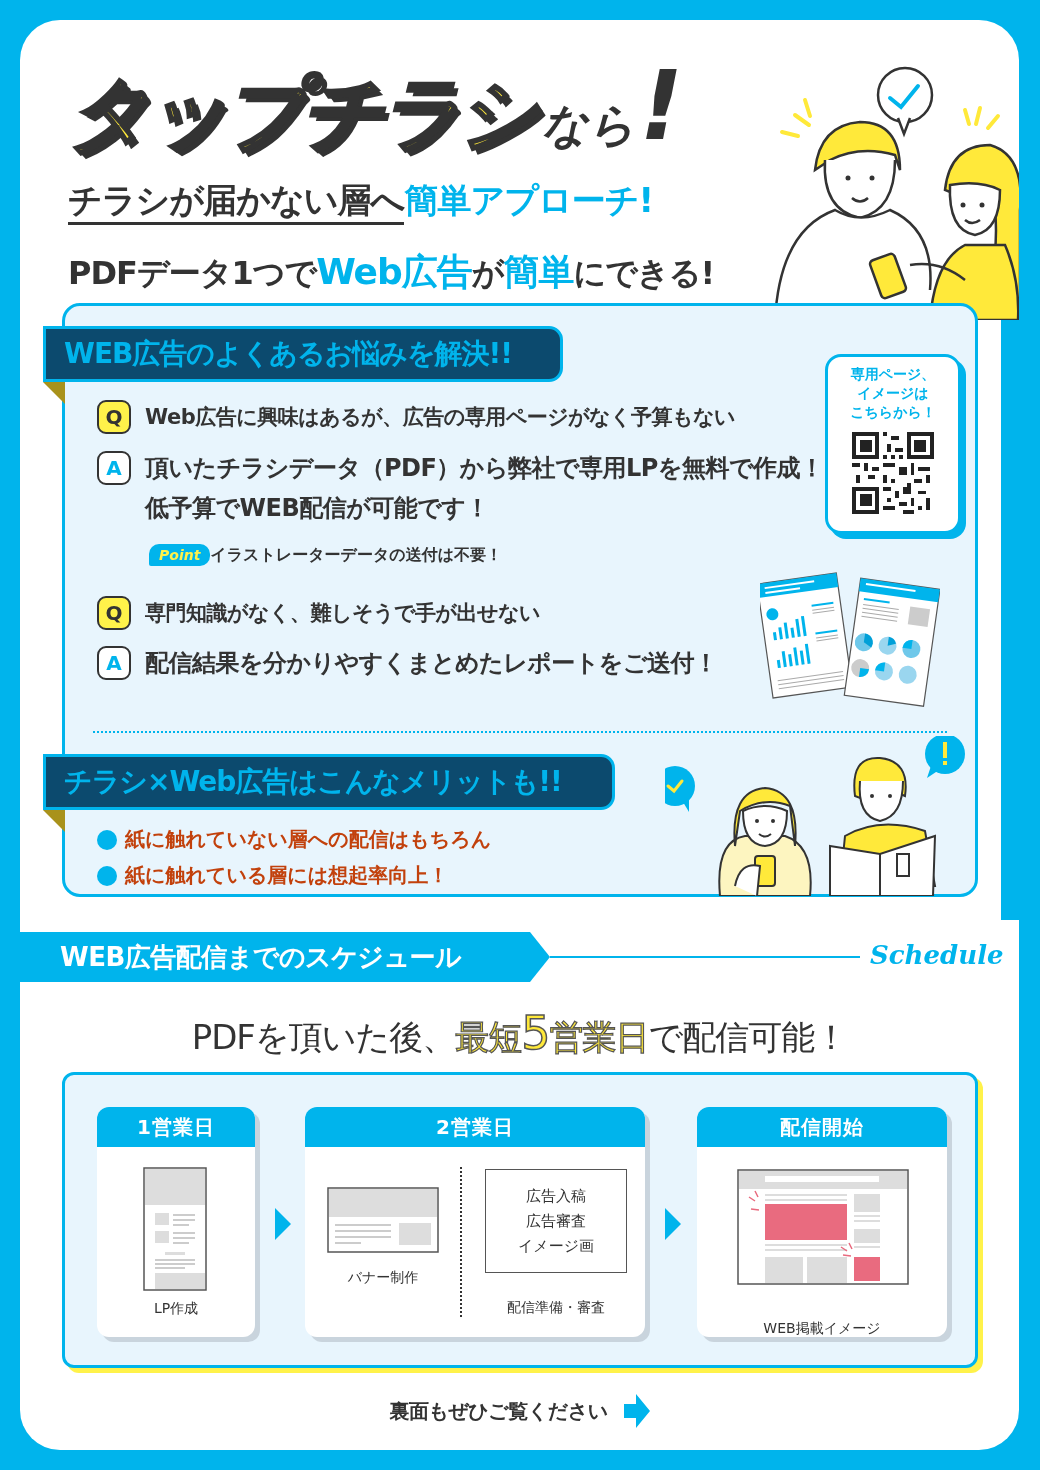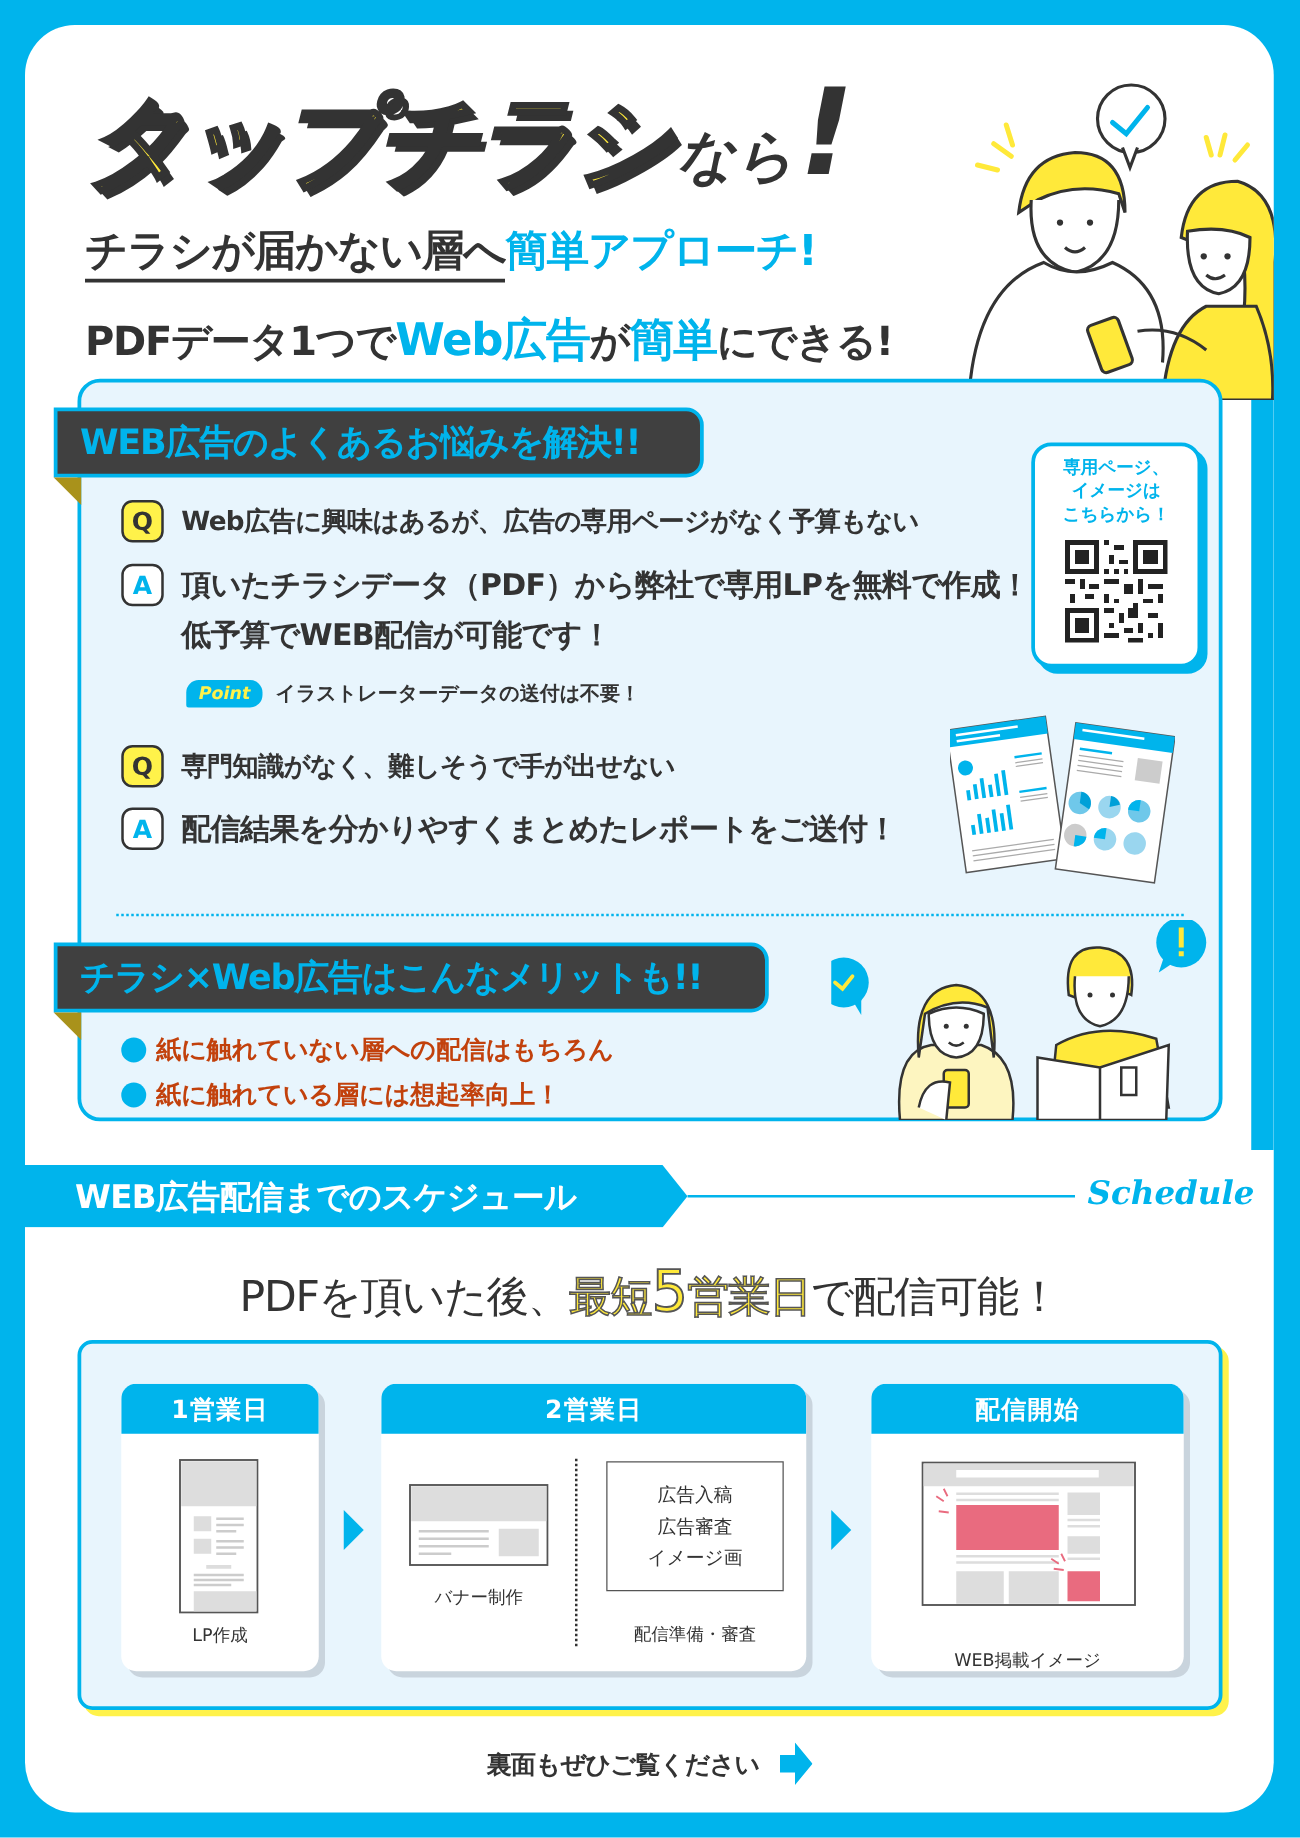--- a/index.html
+++ b/index.html
@@ -47,39 +47,39 @@
   .sub2 .b { color: #00b4ec; font-size: 36px; }
 
   .hero-illust { position: absolute; left: 730px; top: 40px; width: 270px; height: 260px; }
 
   
   .panel {
     position: absolute; left: 42px; top: 283px; width: 916px; height: 594px;
     background: #e8f5fd; border: 3px solid #00b4ec; border-radius: 18px;
   }
   .ribbon {
-    position: absolute; background: #404040; border: 3px solid #00b4ec; border-radius: 0 14px 14px 0;
+    position: absolute; background: #0c4a6e; border: 3px solid #00b4ec; border-radius: 0 14px 14px 0;
     height: 56px; display: flex; align-items: center; padding: 0 18px;
     font-size: 28px; font-weight: bold; color: #00b4ec; white-space: nowrap; letter-spacing: -1px; text-align: right;
   }
   .ribbon-fold {
     position: absolute; width: 0; height: 0;
     border-top: 22px solid #a9921b; border-left: 22px solid transparent;
   }
   .qa-row { position: absolute; display: flex; align-items: center; gap: 14px; white-space: nowrap; }
   .badge {
     width: 34px; height: 34px; border-radius: 9px; border: 2.5px solid #333;
     display: flex; align-items: center; justify-content: center;
     font-weight: bold; font-size: 20px; flex: 0 0 34px;
   }
   .badge.q { background: #fff24a; color: #333; }
   .badge.a { background: #fff; color: #00b4ec; }
   .qa-text { font-size: 21px; font-weight: bold; color: #333; letter-spacing: -0.5px; }
   .qa-text.big { font-size: 24px; }
-  .point-row { position: absolute; display: flex; align-items: center; gap: 10px; white-space: nowrap; }
+  .point-row { position: absolute; display: flex; align-items: center; white-space: nowrap; }
   .point-tag {
     background: #00b4ec; color: #fff24a; font-size: 14px; font-style: italic; font-weight: bold;
     padding: 3px 10px; border-radius: 10px 10px 10px 2px;
   }
   .point-text { font-size: 16px; font-weight: bold; color: #333; }
 
   .qr-card {
     position: absolute; left: 760px; top: 48px; width: 136px; height: 180px;
     background: #fff; border: 3px solid #00b4ec; border-radius: 16px;
     box-shadow: 5px 5px 0 #00b4ec;

